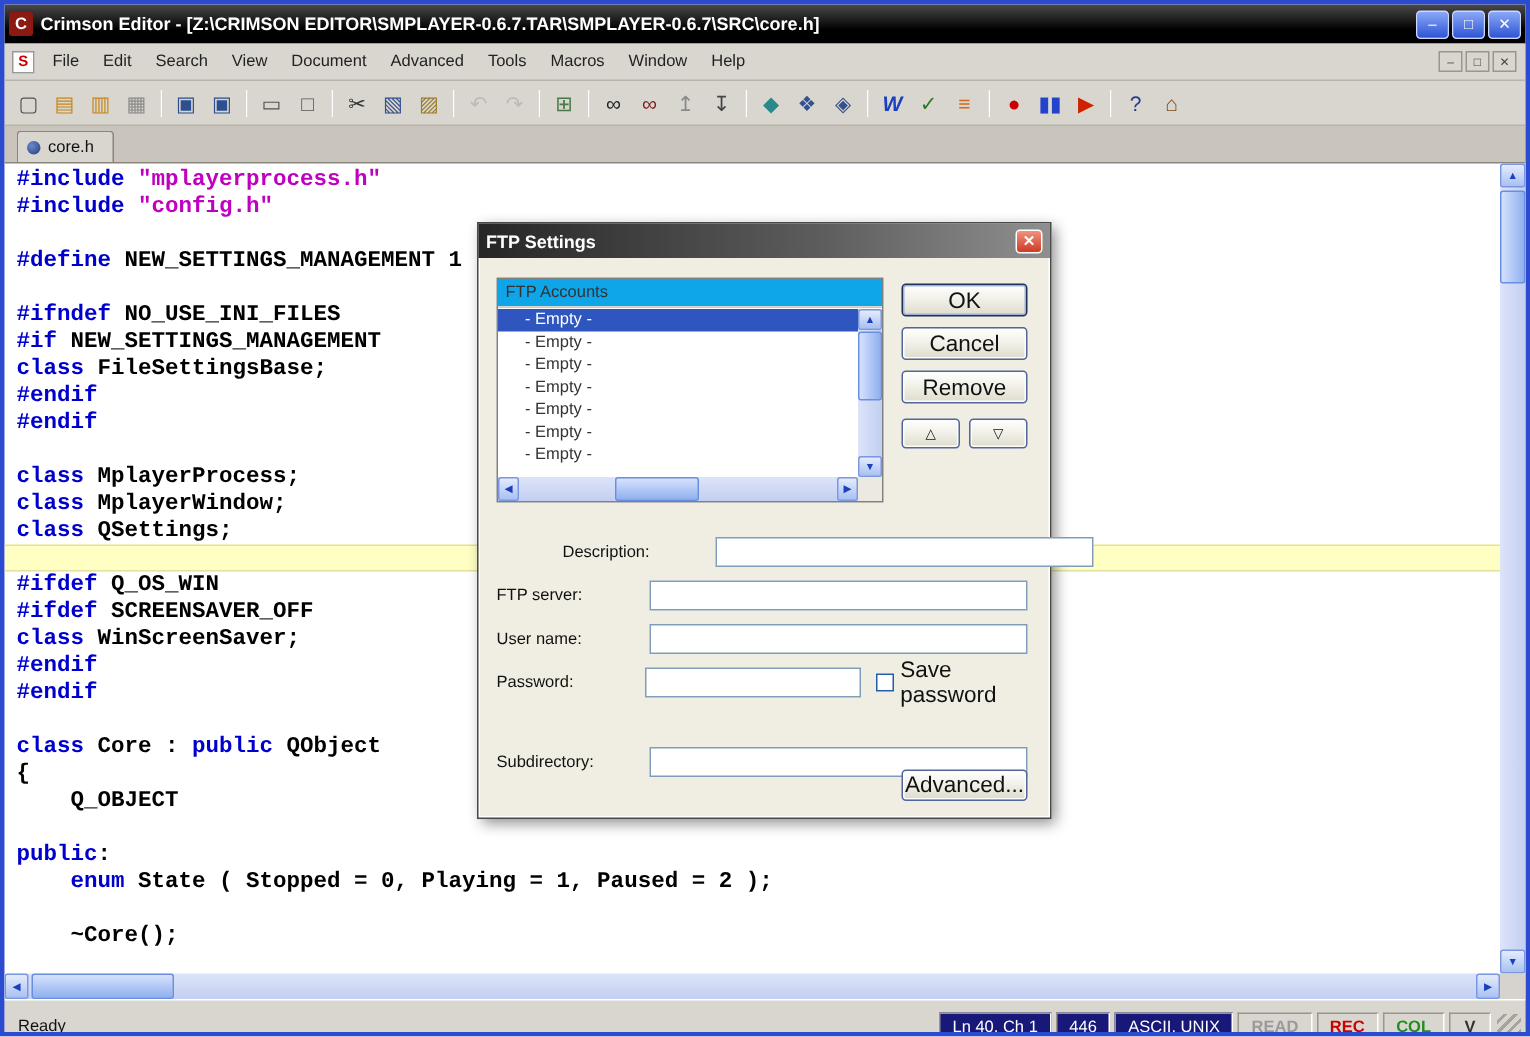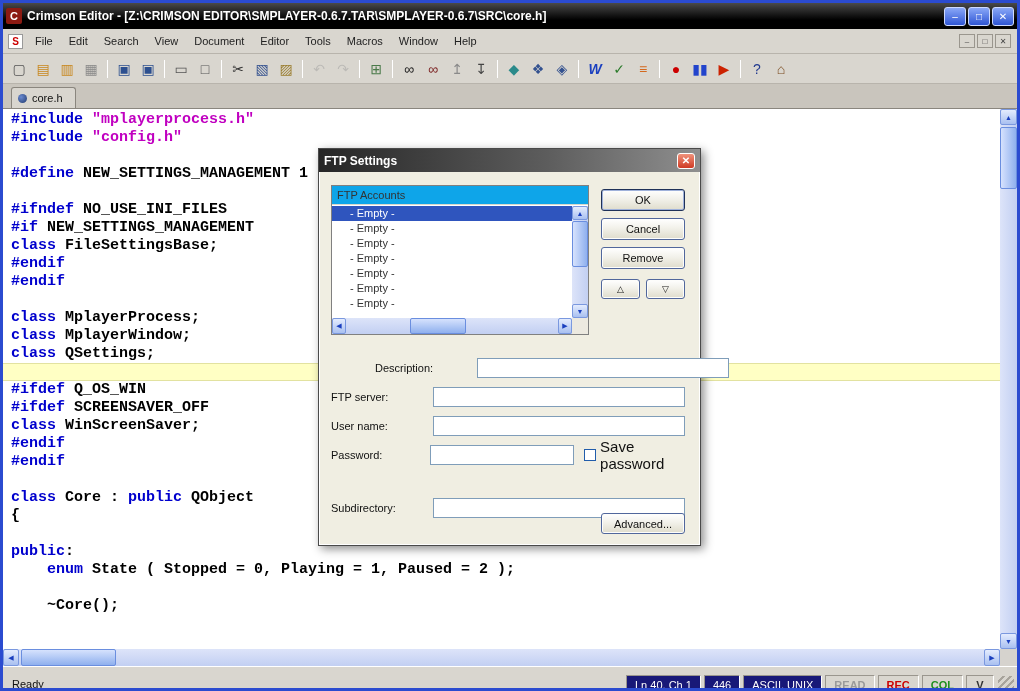--- a/index.html
+++ b/index.html
@@ -76,21 +76,21 @@
   .list-sb-v{position:absolute;top:20px;right:0;bottom:16px;width:16px;background:linear-gradient(90deg,#dde4f9,#c2cff2);}
   .list-sb-v .sb-arrow{position:absolute;left:0;width:16px;height:14px;}
   .list-sb-v .up{top:0;} .list-sb-v .down{bottom:0;}
   .lthumb-v{position:absolute;left:0;top:15px;width:16px;height:46px;background:linear-gradient(90deg,#d6e2fd,#8fb0ee);border:1px solid #6a8edf;border-radius:2px;}
   .list-sb-h{position:absolute;left:0;bottom:0;right:16px;height:16px;background:linear-gradient(180deg,#dde4f9,#c2cff2);}
   .list-sb-h .sb-arrow{position:absolute;top:0;width:14px;height:16px;}
   .list-sb-h .left{left:0;} .list-sb-h .right{right:0;}
   .lthumb-h{position:absolute;top:0;left:78px;width:56px;height:16px;background:linear-gradient(180deg,#d6e2fd,#8fb0ee);border:1px solid #6a8edf;border-radius:2px;}
   .list-corner{position:absolute;right:0;bottom:0;width:16px;height:16px;background:#ece9e0;}
 
-  .xpbtn{position:absolute;background:linear-gradient(180deg,#ffffff,#f2f1ea 45%,#dfdccc);border:1px solid #51679c;border-radius:3px;font-family:"Liberation Sans",sans-serif;font-size:11px;color:#111;box-shadow:inset 0 0 0 1px #fdfdfb;}
+  .xpbtn{position:absolute;background:linear-gradient(180deg,#ffffff,#f2f1ea 45%,#dfdccc);border:1px solid #51679c;border-radius:3px;font-family:"Liberation Sans",sans-serif;font-size:15px;color:#111;box-shadow:inset 0 0 0 1px #fdfdfb;}
   .xpbtn.default{border-color:#1f3158;box-shadow:inset 0 0 0 1px #9fb1da;}
   .btn-ok{left:282px;top:40px;width:84px;height:22px;}
   .btn-cancel{left:282px;top:69px;width:84px;height:22px;}
   .btn-remove{left:282px;top:98px;width:84px;height:22px;}
   .btn-up{left:282px;top:130px;width:39px;height:20px;font-size:9px;}
   .btn-down{left:327px;top:130px;width:39px;height:20px;font-size:9px;}
   .btn-advanced{left:282px;top:364px;width:84px;height:21px;}
 
   .field-row{position:absolute;left:12px;height:20px;display:flex;align-items:center;}
   .field-label{width:102px;font-size:11px;color:#111;}
@@ -113,21 +113,21 @@
   </div>
 
   <div class="menubar">
     <span class="doc-icon">S</span>
     <span class="menu-items">
         <span class="menu-item">File</span>
         <span class="menu-item">Edit</span>
         <span class="menu-item">Search</span>
         <span class="menu-item">View</span>
         <span class="menu-item">Document</span>
-        <span class="menu-item">Editor</span>
+        <span class="menu-item">Advanced</span>
         <span class="menu-item">Tools</span>
         <span class="menu-item">Macros</span>
         <span class="menu-item">Window</span>
         <span class="menu-item">Help</span>
       </span>
     <span class="mdi-btns">
       <span class="mdi-btn">–</span>
       <span class="mdi-btn">□</span>
       <span class="mdi-btn">✕</span>
     </span>
@@ -202,20 +202,21 @@
         <div class="code-line"><span class="c-k">class </span><span class="c-p">QSettings;</span></div>
         <div class="code-line hl">&nbsp;</div>
         <div class="code-line"><span class="c-k">#ifdef </span><span class="c-p">Q_OS_WIN</span></div>
         <div class="code-line"><span class="c-k">#ifdef </span><span class="c-p">SCREENSAVER_OFF</span></div>
         <div class="code-line"><span class="c-k">class </span><span class="c-p">WinScreenSaver;</span></div>
         <div class="code-line"><span class="c-k">#endif</span></div>
         <div class="code-line"><span class="c-k">#endif</span></div>
         <div class="code-line">&nbsp;</div>
         <div class="code-line"><span class="c-k">class </span><span class="c-p">Core : </span><span class="c-k">public </span><span class="c-p">QObject</span></div>
         <div class="code-line"><span class="c-p">{</span></div>
+        <div class="code-line"><span class="c-p">    Q_OBJECT</span></div>
         <div class="code-line">&nbsp;</div>
         <div class="code-line"><span class="c-k">public</span><span class="c-p">:</span></div>
         <div class="code-line"><span class="c-p">    </span><span class="c-k">enum </span><span class="c-p">State ( Stopped = 0, Playing = 1, Paused = 2 );</span></div>
         <div class="code-line">&nbsp;</div>
         <div class="code-line"><span class="c-p">    ~Core();</span></div>
       </div>
     <div class="sb-v">
       <span class="sb-arrow up">▲</span>
       <span class="sb-thumb-v"></span>
       <span class="sb-arrow down">▼</span>

